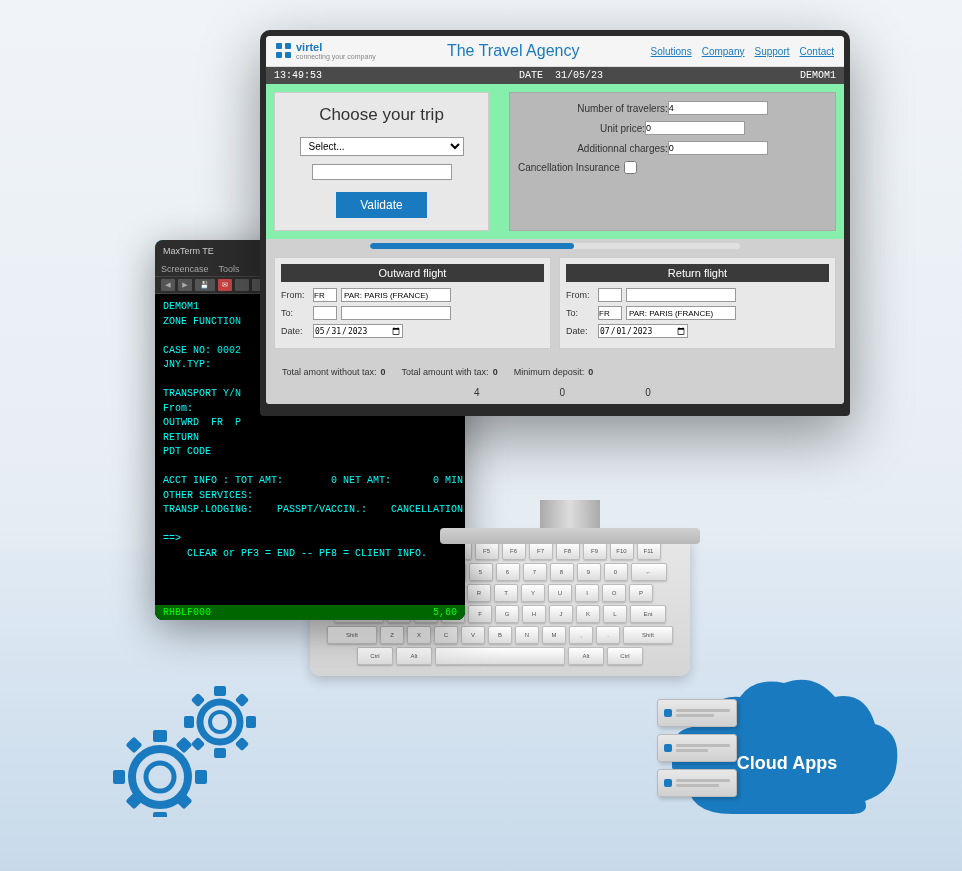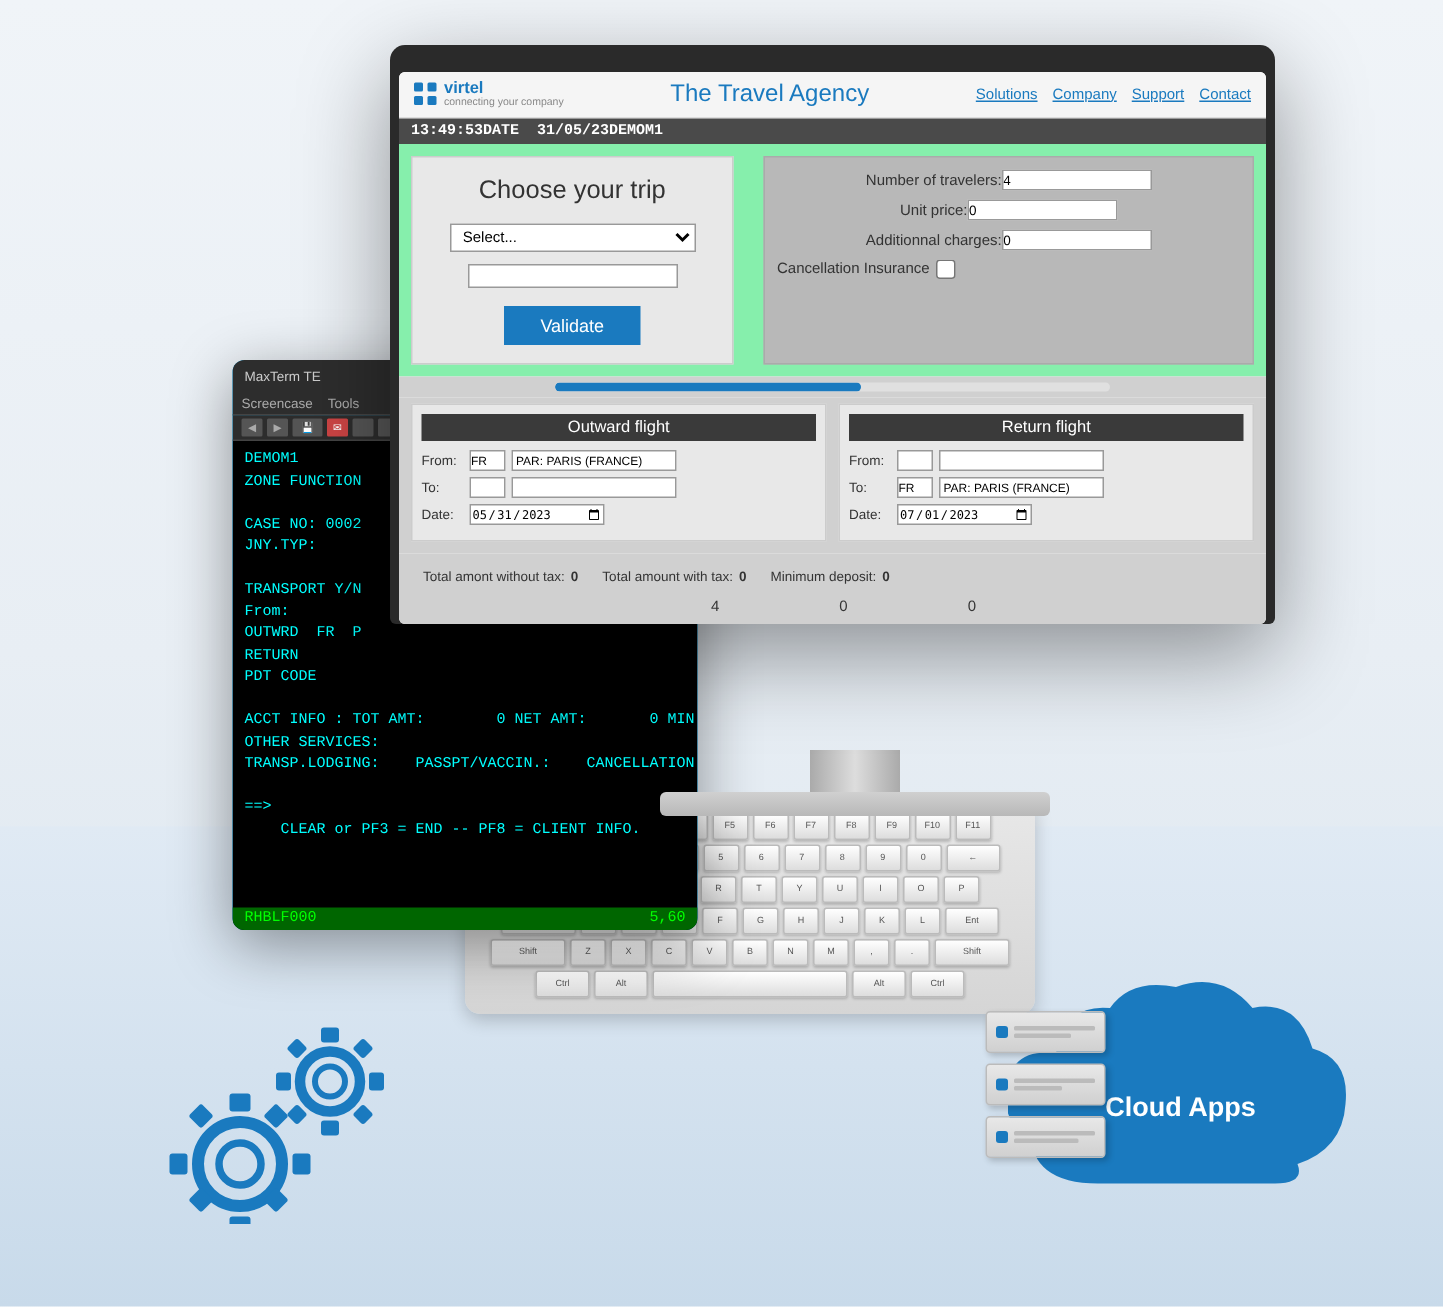--- a/index.html
+++ b/index.html
@@ -164,23 +164,22 @@
       text-decoration: underline;
     }
 
     
     .app-status-bar {
       background: #4a4a4a;
       color: #fff;
       font-size: 10px;
       padding: 3px 8px;
       display: flex;
-      justify-content: flex-start;
+      justify-content: space-between;
       font-family: 'Courier New', monospace;
-      font-weight: bold;
     }
 
     
     .app-form-bar {
       background: #5a5a5a;
       color: #fff;
       font-size: 10px;
       padding: 3px 8px;
       display: flex;
       align-items: center;
@@ -468,21 +467,21 @@
       border-radius: 1px;
     }
   </style>
 </head>
 <body>
 
 <div class="bg-gradient"></div>
 
 <div style="position:absolute; top:30px; left:260px; width:590px; background:#2a2a2a; border-radius:10px 10px 4px 4px; padding:6px 6px 12px 6px; z-index:4; box-shadow:0 20px 60px rgba(0,0,0,0.4);">
 
-  <div class="browser-window" style="position:relative; top:12px; left:0; width:100%; height:auto; border-radius:4px; box-shadow:none;">
+  <div class="browser-window" style="position:relative; top:0; left:0; width:100%; height:auto; border-radius:4px; box-shadow:none;">
 
     <div class="browser-navbar">
       <div class="browser-logo">
         <div class="virtel-dots">
           <div class="virtel-dot"></div>
           <div class="virtel-dot"></div>
           <div class="virtel-dot"></div>
           <div class="virtel-dot"></div>
         </div>
         <div style="display:flex;flex-direction:column;line-height:1;">
@@ -776,21 +775,21 @@
       <rect x="-1" y="29" width="10" height="12" rx="2" fill="#1a7abf"></rect>
       <rect x="61" y="29" width="10" height="12" rx="2" fill="#1a7abf"></rect>
       <rect x="8" y="8" width="10" height="10" rx="2" fill="#1a7abf" transform="rotate(45,13,13)"></rect>
       <rect x="52" y="8" width="10" height="10" rx="2" fill="#1a7abf" transform="rotate(45,57,13)"></rect>
       <rect x="8" y="52" width="10" height="10" rx="2" fill="#1a7abf" transform="rotate(45,13,57)"></rect>
       <rect x="52" y="52" width="10" height="10" rx="2" fill="#1a7abf" transform="rotate(45,57,57)"></rect>
     </g>
   </svg>
 </div>
 
-<div style="position:absolute;bottom:52px;right:60px;">
+<div style="position:absolute;bottom:28px;right:60px;">
   
   <div style="position:absolute;left:-15px;top:30px;z-index:3;display:flex;flex-direction:column;gap:7px;">
     <div class="server-unit">
       <div class="server-dot"></div>
       <div class="server-lines">
         <div class="server-line"></div>
         <div class="server-line" style="width:70%;"></div>
       </div>
     </div>
     <div class="server-unit">

